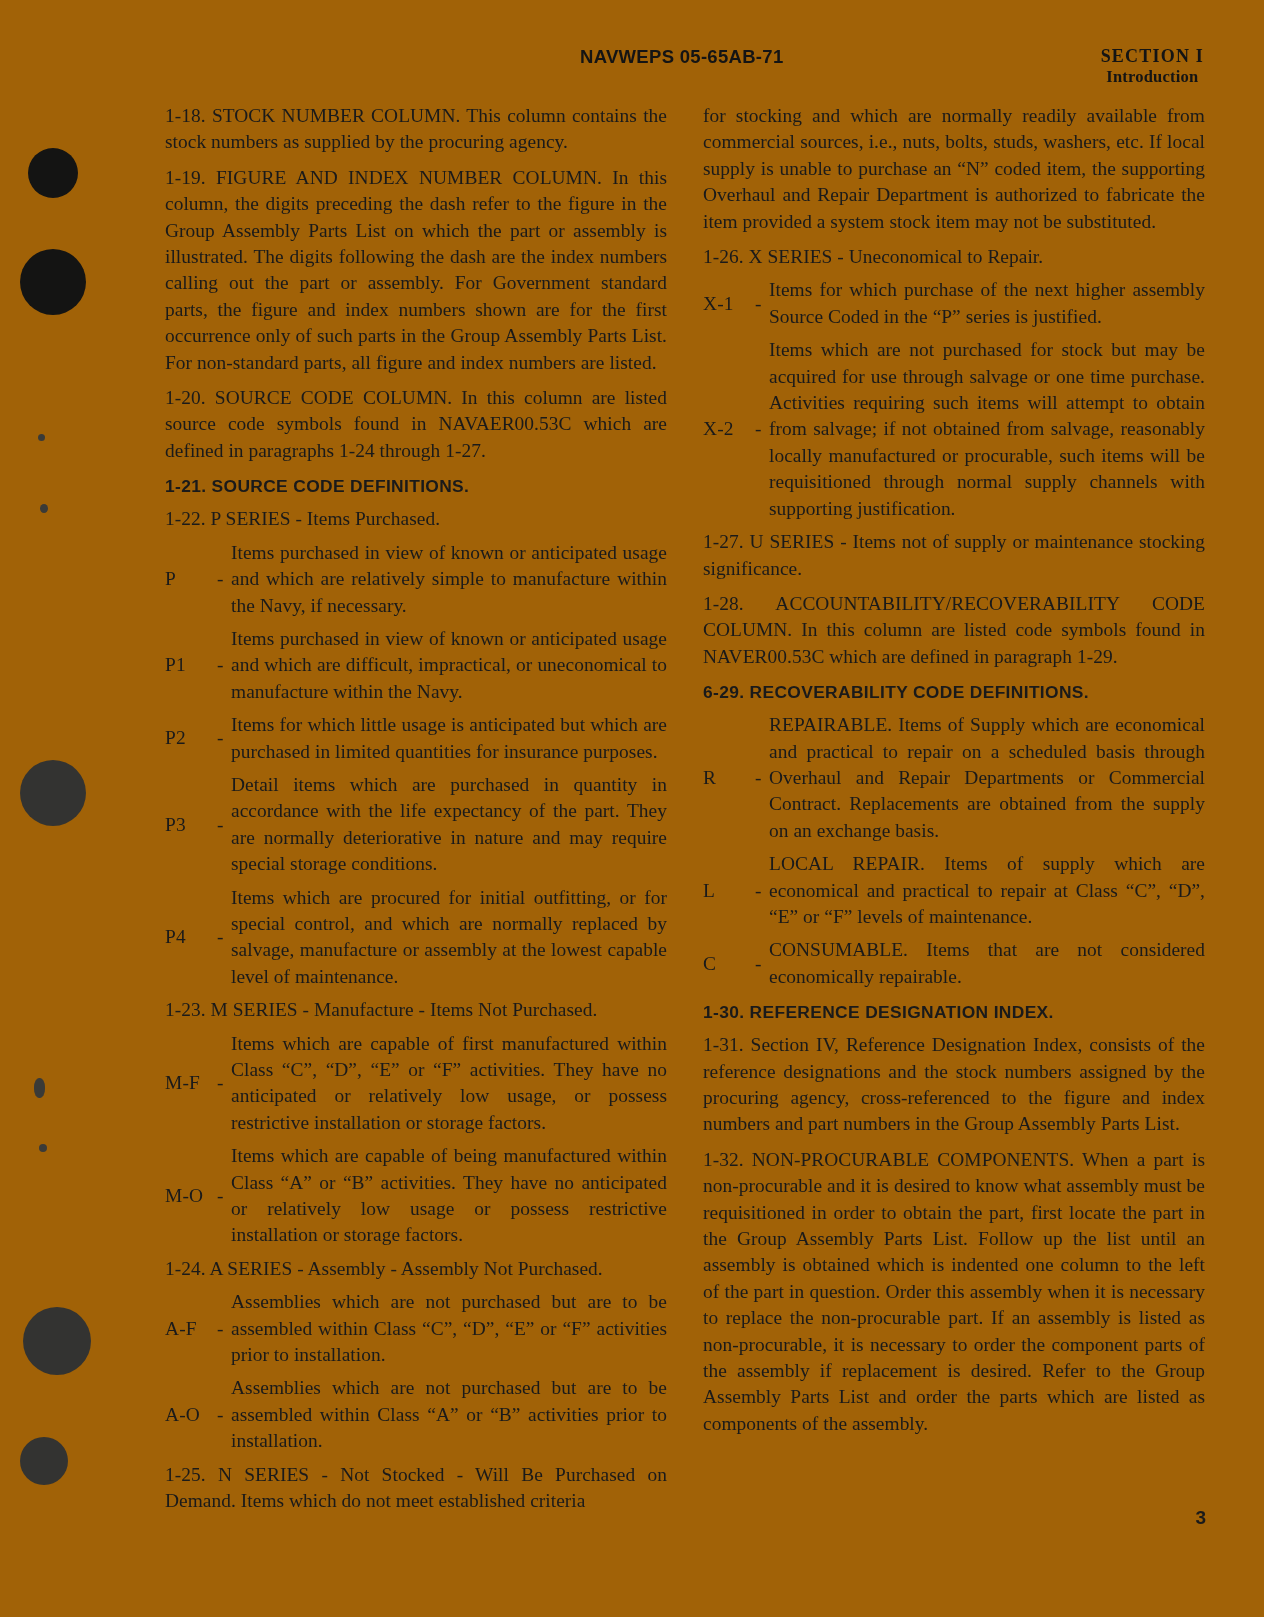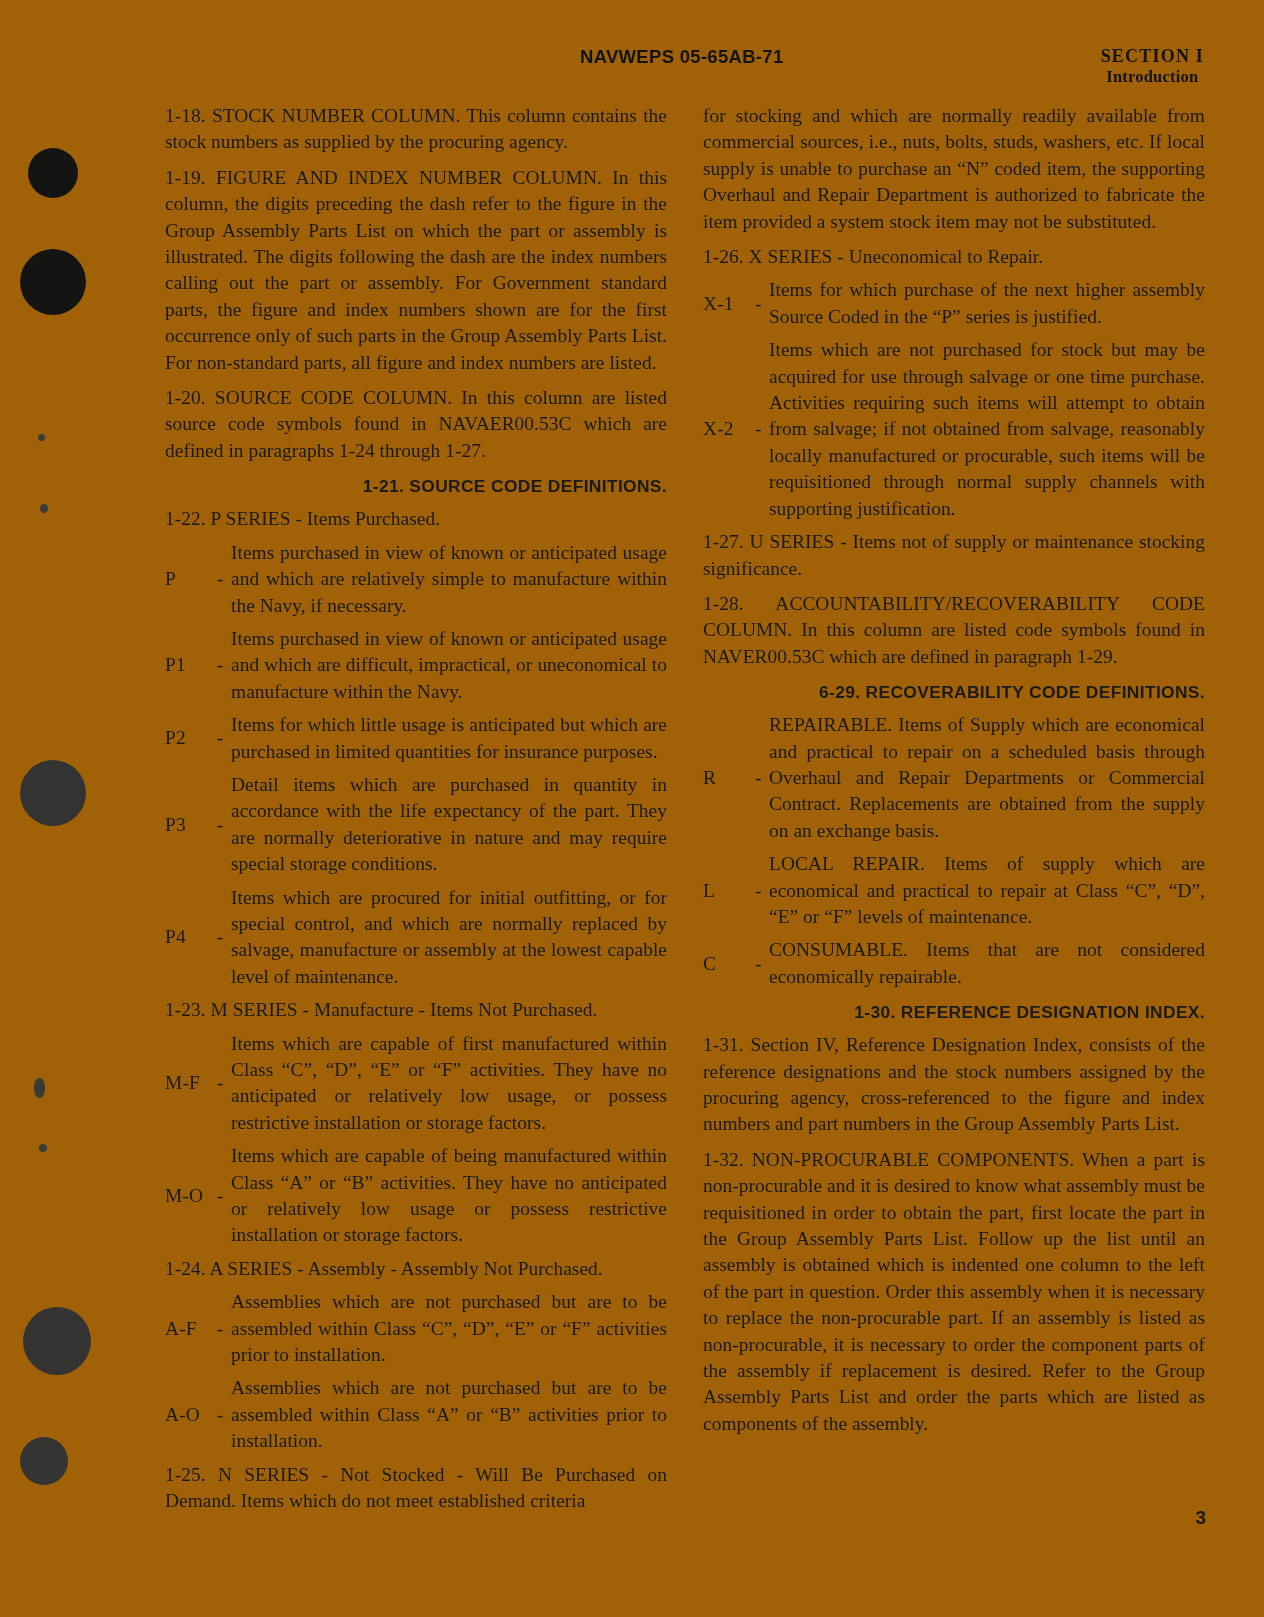--- a/index.html
+++ b/index.html
@@ -89,21 +89,20 @@
   }
   .para.tight { margin-bottom: 7px; }
 
   .subhead {
     font-family: "Liberation Sans", sans-serif;
     font-weight: bold;
     font-size: 17.4px;
     letter-spacing: 0.35px;
     margin: 11px 0 9px 0;
     line-height: 22px;
-    text-align: right;
   }
 
   
   .defrow {
     display: flex;
     font-size: 19.4px;
     line-height: 26.4px;
     margin: 0 0 7px 0;
     align-items: center;
   }

